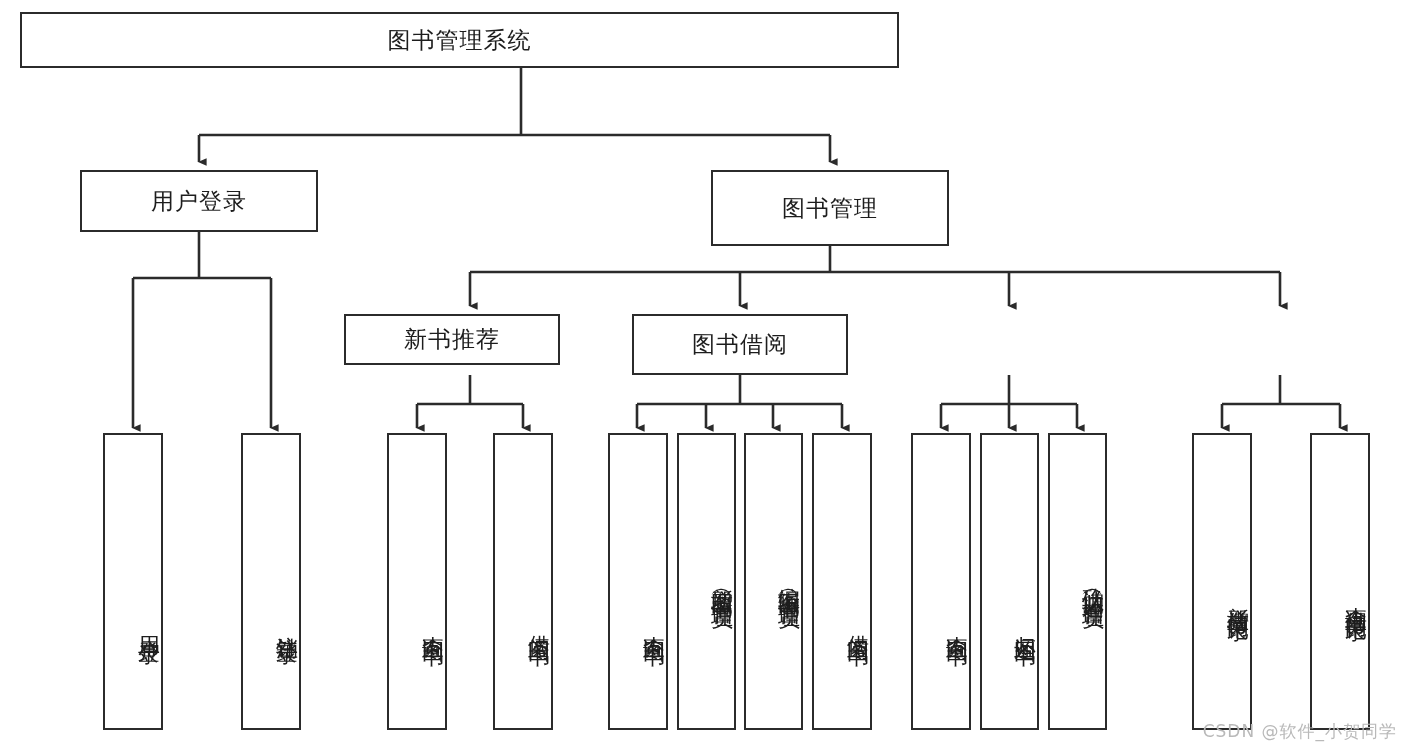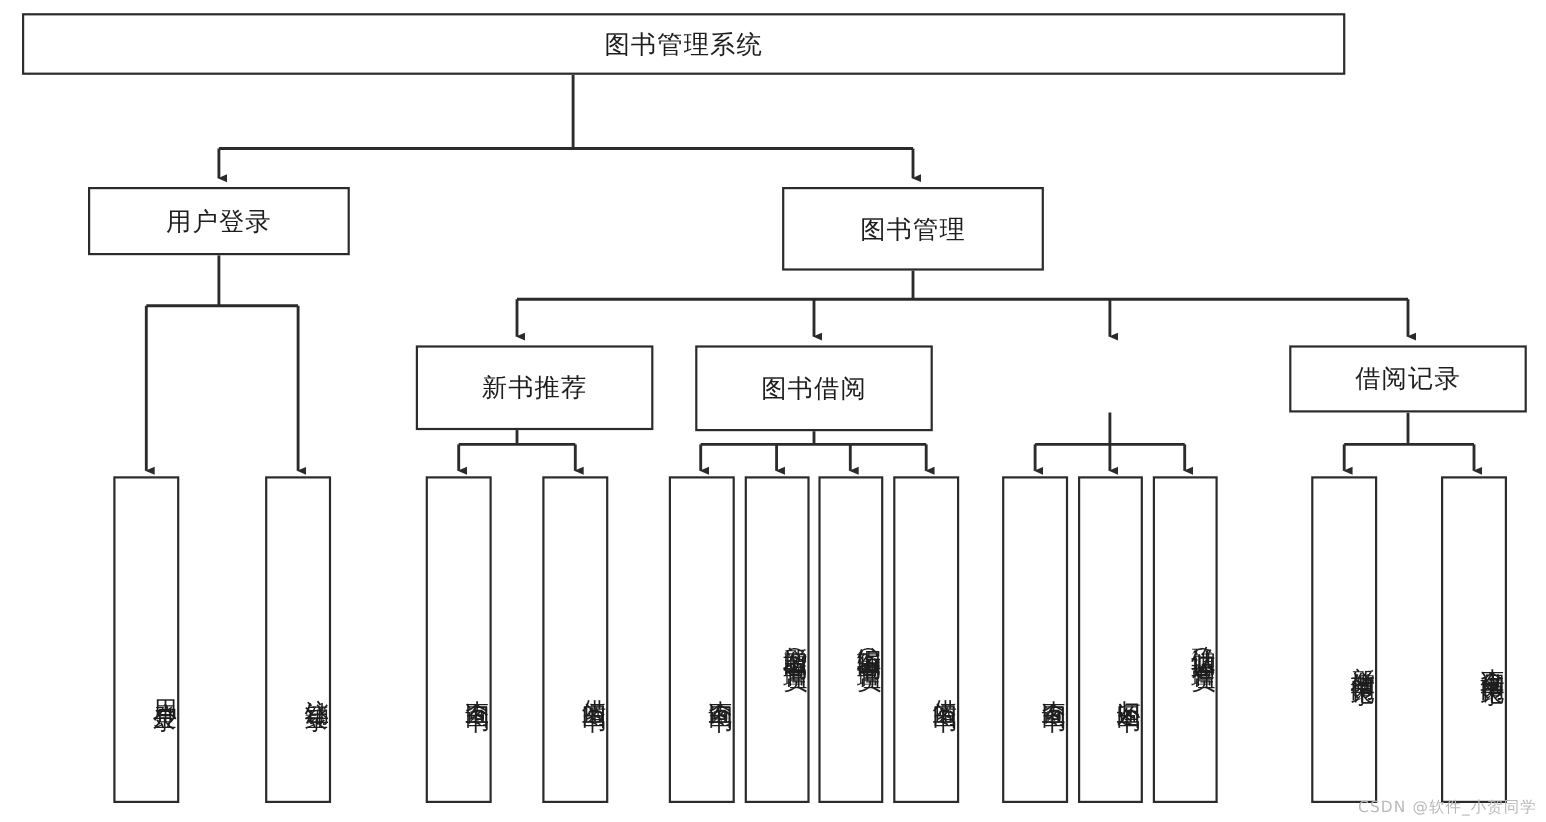--- a/index.html
+++ b/index.html
@@ -54,21 +54,21 @@
   }
   .node.vert .vtext {
     writing-mode: vertical-rl;
     text-orientation: upright;
     white-space: nowrap;
   }
   .watermark {
     position: absolute;
     right: 8px;
     bottom: 4px;
-    font-size: 14px;
+    font-size: 17px;
     color: #b9b9b9;
     letter-spacing: 1px;
     white-space: nowrap;
   }
 </style>
 </head>
 <body>
 
 <div id="canvas">
 
@@ -120,39 +120,36 @@
       <path d="M1009,404 L1009,428" marker-end="url(#arrow)"></path>
       <path d="M1077,404 L1077,428" marker-end="url(#arrow)"></path>
 
       <path d="M1280,375 L1280,404"></path>
       <path d="M1222,404 L1340,404"></path>
       <path d="M1222,404 L1222,428" marker-end="url(#arrow)"></path>
       <path d="M1340,404 L1340,428" marker-end="url(#arrow)"></path>
     </g>
   </svg>
 
-  <div class="node horiz" style="left:20px; top:12px; width:1203px; height:56px;">
+  <div class="node horiz" style="left:20px; top:12px; width:879px; height:56px;">
     <span>图书管理系统</span>
   </div>
 
   <div class="node horiz" style="left:80px; top:170px; width:238px; height:62px;">
     <span>用户登录</span>
   </div>
   <div class="node horiz" style="left:711px; top:170px; width:238px; height:76px;">
     <span>图书管理</span>
   </div>
 
-  <div class="node horiz" style="left:378px; top:314px; width:216px; height:77px;">
+  <div class="node horiz" style="left:344px; top:314px; width:216px; height:51px;">
     <span>新书推荐</span>
   </div>
-  <div class="node horiz" style="left:632px; top:314px; width:216px; height:78px;">
+  <div class="node horiz" style="left:632px; top:314px; width:216px; height:61px;">
     <span>图书借阅</span>
-  </div>
-  <div class="node horiz" style="left:1172px; top:314px; width:216px; height:61px;">
-    <span>借阅记录</span>
   </div>
 
   <div class="node vert" style="left:103px; top:433px; width:60px; height:297px; padding-top:84px;">
     <span class="vtext">用户登录</span>
   </div>
   <div class="node vert" style="left:241px; top:433px; width:60px; height:297px; padding-top:84px;">
     <span class="vtext">注销登录</span>
   </div>
 
   <div class="node vert" style="left:387px; top:433px; width:60px; height:297px; padding-top:84px;">

